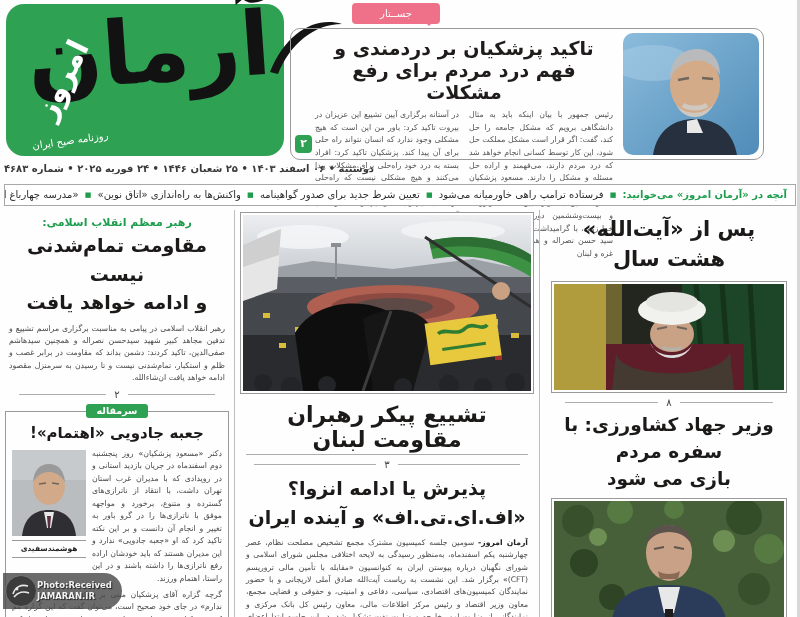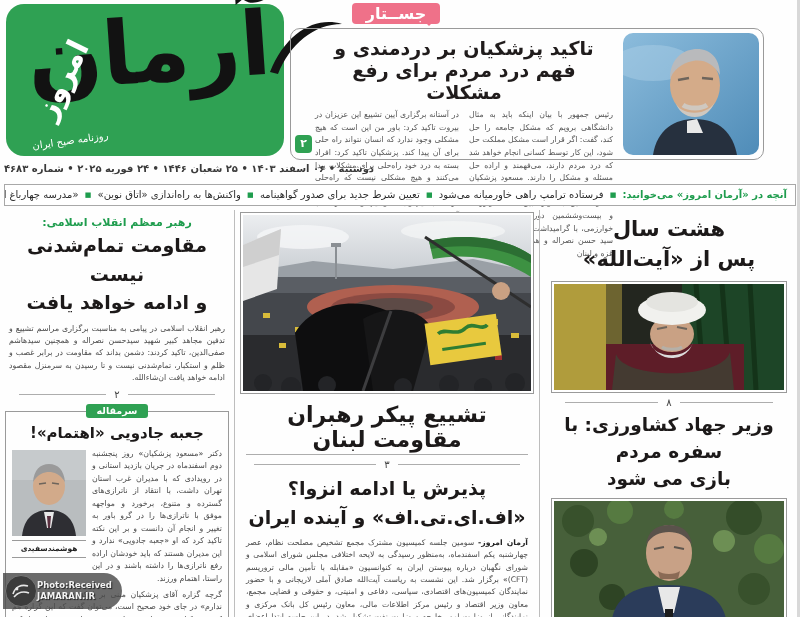--- a/index.html
+++ b/index.html
@@ -11,21 +11,21 @@
   .logo-box{position:absolute;left:6px;top:4px;width:278px;height:152px;border-radius:18px;}
   .logo-main{position:absolute;right:14px;top:-14px;font-size:88px;font-weight:bold;color:#121212;
              transform:rotate(-4deg);line-height:1.4;letter-spacing:-2px;}
   .logo-sub{position:absolute;left:14px;top:58px;font-size:30px;font-weight:bold;color:#fff;
             transform:rotate(-64deg);}
   .logo-tagline{position:absolute;left:26px;bottom:10px;font-size:10px;color:#fff;
                 transform:rotate(-8deg);}
   .swoosh{position:absolute;left:268px;top:14px;}
   
   .jostar{position:absolute;left:352px;top:3px;width:88px;height:21px;border-radius:4px;
-          color:#fff;font-size:16px;font-weight:bold;text-align:center;line-height:21px;}
+          color:#fff;font-size:10px;font-weight:normal;text-align:center;line-height:21px;}
   .jostar:after{content:"";position:absolute;right:6px;bottom:-7px;border:5px solid transparent;
                 border-top-color:inherit;}
   
   .top-story{position:absolute;left:290px;top:28px;width:474px;height:132px;
              border:1px solid #9a9a9a;border-radius:10px;padding:4px;display:flex;gap:6px;}
   .top-story-photo{flex:0 0 136px;height:122px;border-radius:10px;overflow:hidden;}
   .top-story-content{flex:1;position:relative;padding:2px 4px 0 20px;}
   .top-story-headline{font-size:19px;font-weight:bold;color:#201c1c;text-align:center;margin:2px 0 6px;}
   .top-cols{display:flex;gap:10px;}
   .top-col{flex:1;font-size:7.8px;line-height:1.62;color:#555;text-align:justify;}
@@ -152,22 +152,22 @@
     
     
     
     
   </div>
 
   <div class="main">
 
     <div class="col-right">
       <div class="hl hl-ayatollah">
+        <span>پس از «آیت‌الله»</span>
         <span>هشت سال</span>
-        <span>پس از «آیت‌الله»</span>
       </div>
       <div class="photo-frame">
         <svg width="230" height="106" viewBox="0 0 230 106" preserveAspectRatio="none">
           <rect width="230" height="106" fill="#23261f"></rect>
           <rect x="0" width="62" height="106" fill="#b09c3c"></rect>
           <rect x="52" width="16" height="106" fill="#6d6430"></rect>
           <rect x="128" width="102" height="106" fill="#1d4527"></rect>
           <path d="M142,0 L150,106 M168,0 L176,106 M196,0 L202,106" stroke="#143319" stroke-width="5"></path>
           <path d="M52,60 L190,60 L190,106 L52,106 Z" fill="#5e1d28"></path>
           <path d="M62,70 C70,96 168,96 176,68 L180,106 L58,106 Z" fill="#443a31"></path>

